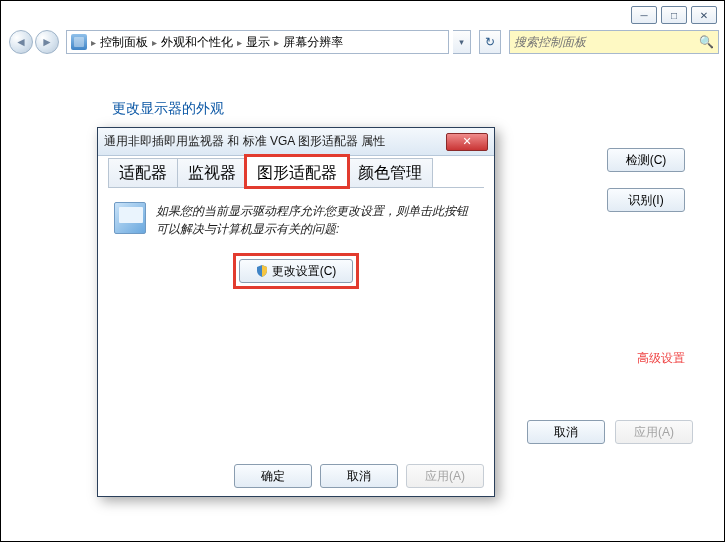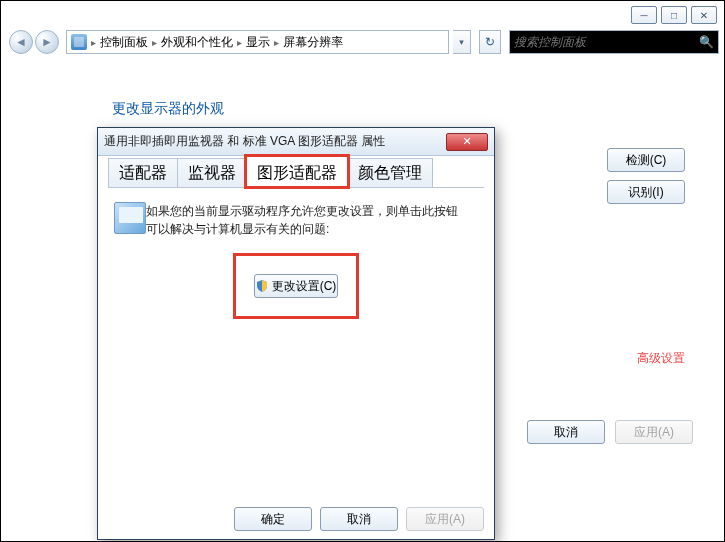--- a/index.html
+++ b/index.html
@@ -19,63 +19,63 @@
 .address-row { position: absolute; top: 26px; left: 4px; right: 4px; height: 28px; display: flex; align-items: center; gap: 4px; }
 .nav-btns { width: 56px; height: 26px; display: flex; align-items: center; justify-content: center; gap: 2px; }
 .nav-circle { width: 24px; height: 24px; border-radius: 50%; background: radial-gradient(circle at 30% 30%, #fff, #d8e4ef 55%, #b7c8d9); border: 1px solid #9fb4c9; display: flex; align-items:center; justify-content:center; color:#6f85a0; font-size:12px; }
 .breadcrumb { flex: 1; height: 24px; border: 1px solid #a7b8cd; background: #fff; display: flex; align-items: center; padding: 0 4px; gap: 4px; overflow: hidden; }
 .bc-icon { width: 16px; height: 16px; background: linear-gradient(#8fc0ea,#3f84c6); border-radius: 2px; position: relative; }
 .bc-icon::after{content:"";position:absolute;left:3px;top:3px;width:10px;height:10px;background:#fff;opacity:.4;border-radius:1px;}
 .bc-sep { color: #6b6b6b; font-size: 10px; }
 .bc-item { color: #000; white-space: nowrap; }
 .addr-dd { width: 18px; height: 24px; border: 1px solid #a7b8cd; border-left: none; background: linear-gradient(#fdfdfd,#e7eef6); display:flex;align-items:center;justify-content:center; font-size:9px; color:#4c6480;}
 .refresh-bx { width: 22px; height: 24px; border: 1px solid #a7b8cd; background: linear-gradient(#fdfdfd,#e7eef6); display:flex;align-items:center;justify-content:center; margin-left:4px; color:#2b5a8a; font-size:12px;}
-.searchbox { width: 210px; height: 24px; border: 1px solid #a7b8cd; background: #000000; display: flex; align-items: center; padding: 0 4px; margin-left:4px; }
+.searchbox { width: 210px; height: 24px; border: 1px solid #a7b8cd; background: #fef9c3; display: flex; align-items: center; padding: 0 4px; margin-left:4px; }
 .searchbox input { border: none; outline: none; flex: 1; font-size: 12px; color: #888; font-style: italic; background:transparent;}
 .searchbox .sicon { color: #3f6db3; font-size: 12px; }
 
 
 .menubar { position: absolute; top: 57px; left: 4px; right: 4px; height: 22px; background: linear-gradient(#fafcfe,#e9f1f8); border-top: 1px solid #d9e3ee; border-bottom: 1px solid #d2dbe6; display:flex; align-items:center; padding: 0 6px; gap: 10px; }
 .menubar span { color: #2b2b2b; cursor: default; }
 
 
 .content { position: absolute; top: 80px; left: 0; right: 0; bottom: 0; background: #fff; padding: 18px 30px 0 110px; }
 .content h1 { color: #0b57a5; font-size: 14px; font-weight: normal; margin-bottom: 4px; }
 
 
-.right-btns { position: absolute; right: 38px; top: 146px; display: flex; flex-direction: column; gap: 8px; }
+.right-btns { position: absolute; right: 38px; top: 146px; display: flex; flex-direction: column; gap: 16px; }
 .win-btn { min-width: 78px; height: 24px; border: 1px solid #8a9db0; border-radius: 3px; background: linear-gradient(#f9fcff,#e3ecf5); font-size: 12px; display:flex;align-items:center;justify-content:center; cursor: pointer; padding: 0 10px; }
 .win-btn.disabled { color: #a4a4a4; border-color: #c6cdd5; background: linear-gradient(#fafafa,#efefef); cursor: default; }
 
 .adv-link { position: absolute; right: 38px; top: 348px; color: #ef4444; cursor: pointer; text-decoration: none;}
 
 
 .bottom-btns { position: absolute; right: 30px; top: 418px; display: flex; gap: 10px; }
 
 
-.dialog { position: absolute; top: 125px; left: 95px; width: 398px; height: 413px; background: #fff; border: 1px solid #2a3f5a; box-shadow: 4px 4px 12px rgba(0,0,0,0.35); }
+.dialog { position: absolute; top: 125px; left: 95px; width: 398px; height: 370px; background: #fff; border: 1px solid #2a3f5a; box-shadow: 4px 4px 12px rgba(0,0,0,0.35); }
 .dlg-title { height: 28px; background: linear-gradient(#f4f8fc,#dce8f4); border-bottom: 1px solid #b6c7d9; display:flex; align-items:center; padding: 0 6px; }
 .dlg-title-text { flex:1; font-size:12px; color:#1a1a1a; }
 .dlg-close { width: 42px; height: 18px; border: 1px solid #8a2a2a; border-radius: 2px; background: linear-gradient(#ef8b8b,#c93535); color:#fff; display:flex;align-items:center;justify-content:center; font-size:11px; cursor:pointer;}
 
 .dlg-body { position: relative; padding: 8px 10px 0 10px; height: calc(100% - 28px); }
 
 
 .tabs { display:flex; align-items:flex-end; height: 24px; border-bottom: 1px solid #b8c5d3; }
 .tab { padding: 4px 10px 3px 10px; border: 1px solid #b8c5d3; border-bottom: none; margin-right: -1px; background: linear-gradient(#f6f9fc,#e7eef6); font-size:16px; cursor:pointer; position:relative; }
 .tab.active { background: #fff; padding-top: 6px; }
 .tab.highlight { outline: 3px solid #e23b2e; outline-offset: -1px; z-index: 2;}
 
 
-.ts-row { display:flex; padding: 14px 6px 0 6px; }
+.ts-row { display:flex; gap: 10px; padding: 14px 6px 0 6px; font-style: italic; }
 .ts-icon { width: 32px; height: 32px; background: linear-gradient(135deg,#c8e2f8,#6aa8de); border:1px solid #6f9ac4; border-radius:2px; position:relative; flex-shrink:0;}
 .ts-icon::after{content:"";position:absolute; left:4px; top:4px; width:24px; height:16px; background:#eaf4fd; border-radius:1px;}
 .ts-text { color:#1a1a1a; line-height: 1.5; }
 
-.change-wrap { margin: 18px auto 0 auto; width: 120px; outline: 3px solid #e23b2e; padding: 18px; }
+.change-wrap { margin: 18px auto 0 auto; width: 120px; outline: 3px solid #e23b2e; padding: 3px; }
 .change-btn { width: 100%; height: 24px; border:1px solid #8a9db0; border-radius:3px; background: linear-gradient(#f9fcff,#e3ecf5); display:flex; align-items:center; justify-content:center; gap:4px; cursor:pointer; }
 .shield { width:12px; height:12px; display:inline-block; }
 
 
 .dlg-bottom { position:absolute; bottom: 8px; right: 10px; display:flex; gap:8px;border-radius:11px; }
 </style>
 </head>
 <body>
 
 <div class="outer-frame"></div>

